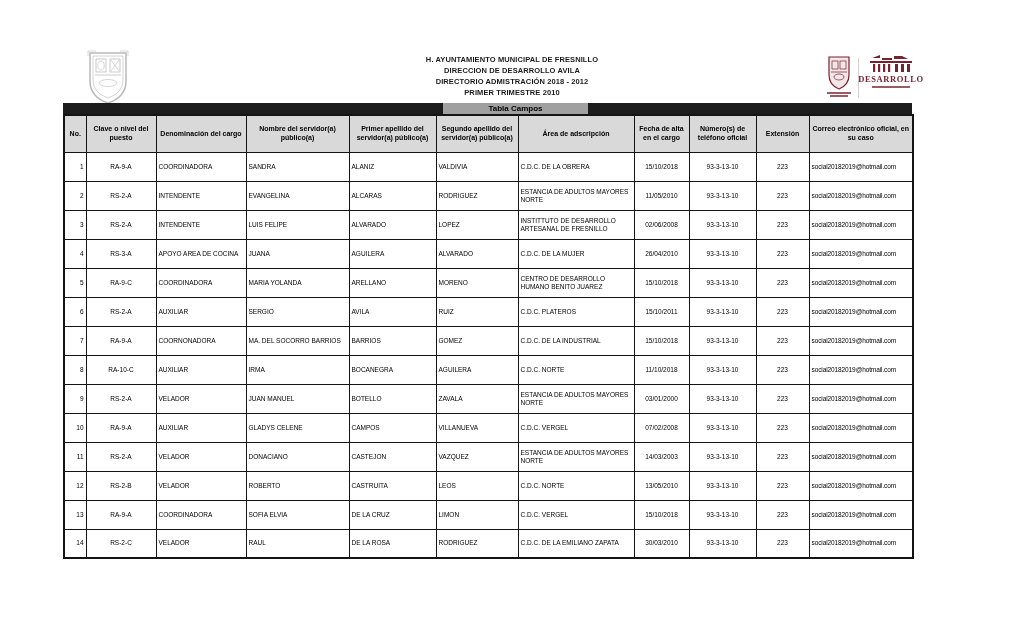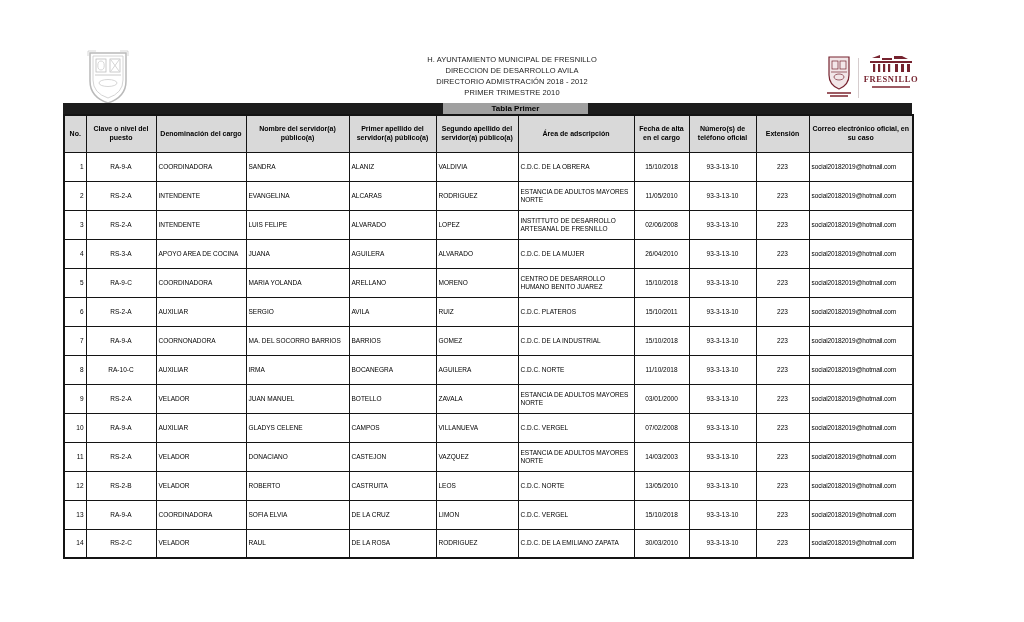--- a/index.html
+++ b/index.html
@@ -7,21 +7,21 @@
   .page {
     position:relative; width:1024px; height:622px; background:#ffffff;
     font-family:"Liberation Sans", sans-serif; color:#000; overflow:hidden;
   }
 
   
   .title-block {
     position:absolute; left:0; top:54px; width:1024px; text-align:center;
   }
   .title-block div {
-    font-size:7.5px; font-weight:normal; line-height:11px; color:#1a1a1a;
+    font-size:7.5px; font-weight:bold; line-height:11px; color:#1a1a1a;
     letter-spacing:0.1px;
   }
 
   .logo-left { position:absolute; left:84px; top:47px; width:48px; height:60px; }
   .logo-right-group { position:absolute; left:824px; top:55px; width:96px; height:52px; display:flex; align-items:flex-start; }
   .crest { width:30px; height:50px; display:flex; flex-direction:column; align-items:center; }
   .crest .tline { height:2px; background:#9c5a62; margin-top:1px; }
   .logo-sep { width:1px; height:40px; background:#d6cdce; margin:3px 4px 0 4px; }
   .fresnillo { width:56px; display:flex; flex-direction:column; align-items:center; }
   .fresnillo-word {
@@ -106,27 +106,27 @@
         <path d="M2 6 h42 v2 h-42 Z" fill="#76232f"></path>
         <path d="M4 3 l8 -3 v3 Z M14 3 h10 v2 h-10 Z M26 1 h8 l6 3 h-14 Z" fill="#76232f"></path>
         <rect x="5" y="9" width="2.2" height="8" fill="#76232f"></rect>
         <rect x="10" y="9" width="2.2" height="8" fill="#76232f"></rect>
         <rect x="15" y="9" width="2.2" height="8" fill="#76232f"></rect>
         <rect x="20" y="9" width="2.2" height="8" fill="#76232f"></rect>
         <rect x="27" y="9" width="3" height="8" fill="#76232f"></rect>
         <rect x="33" y="9" width="3" height="8" fill="#76232f"></rect>
         <rect x="39" y="9" width="3" height="8" fill="#76232f"></rect>
       </svg>
-      <div class="fresnillo-word">FRESNILLO</div>
+      <div class="fresnillo-word">DESARROLLO</div>
       <div class="tagline"></div>
     </div>
   </div>
 
   <div class="caption-bar">
-    <div class="caption-cell">Tabla Primer</div>
+    <div class="caption-cell">Tabla Campos</div>
   </div>
 
   <div class="grid-wrap">
     <table class="grid">
       <colgroup>
         <col style="width:22px">
           <col style="width:70px">
           <col style="width:90px">
         <col style="width:103px">
           <col style="width:87px">

